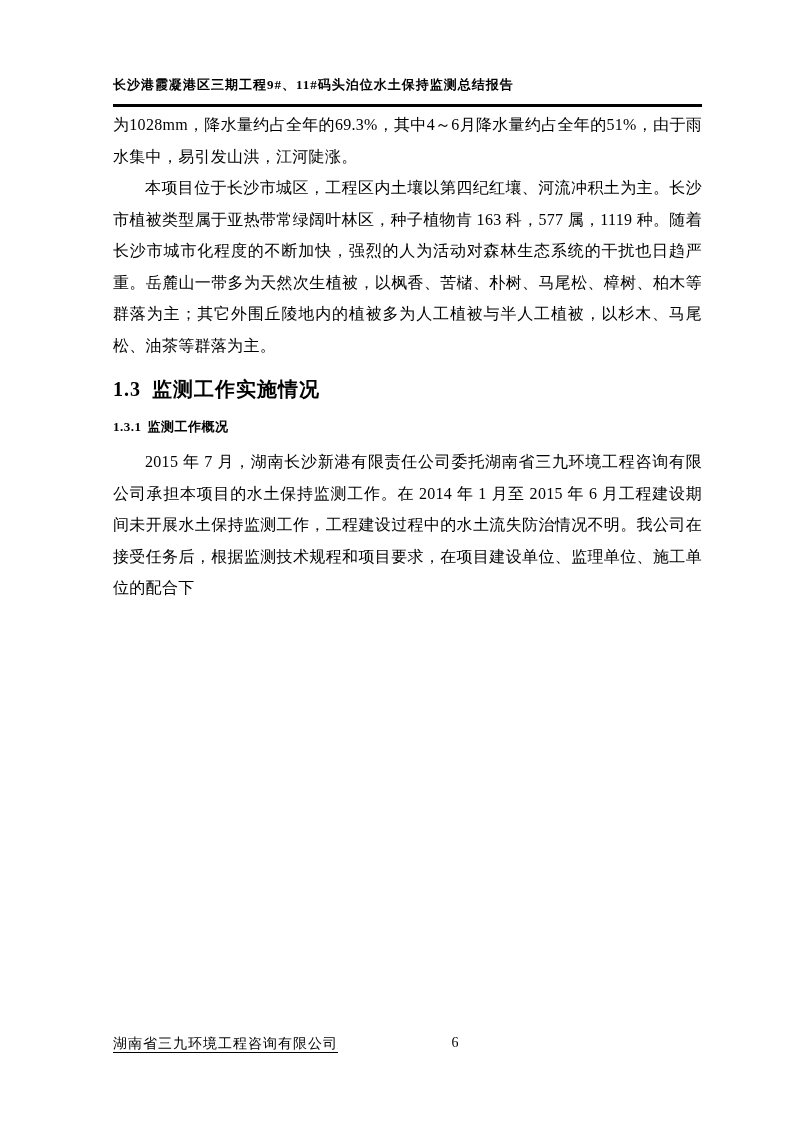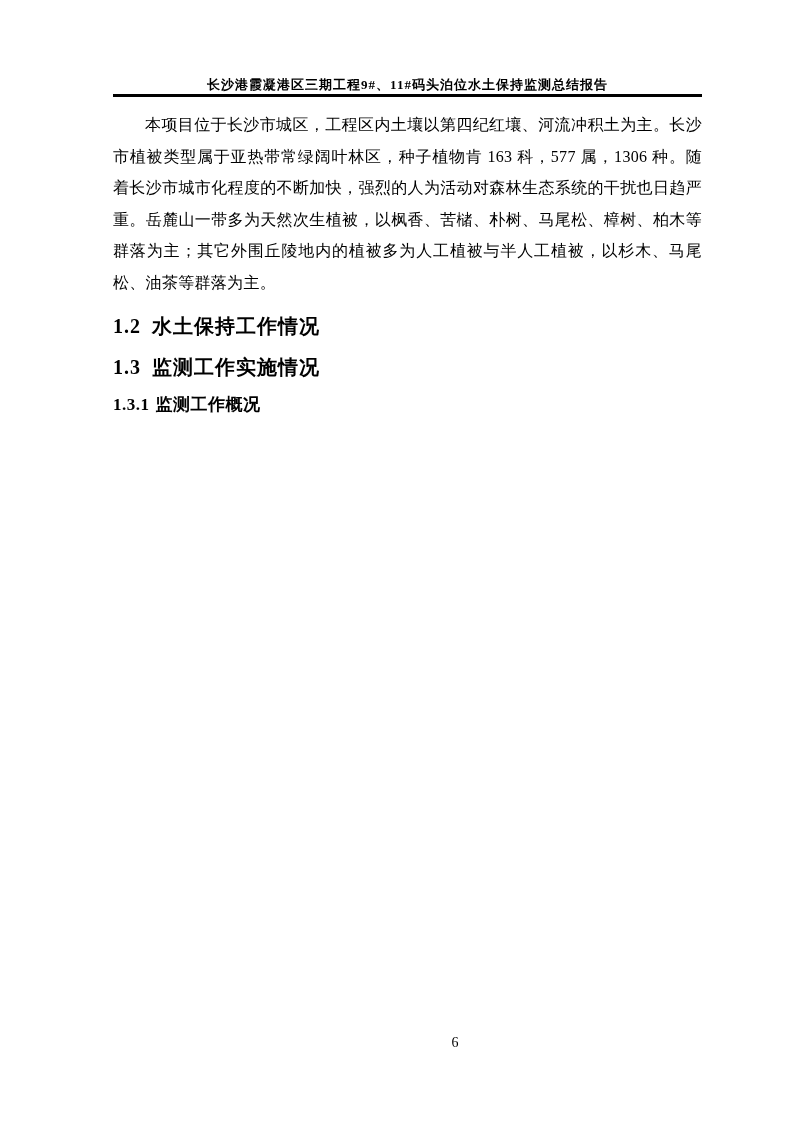--- a/index.html
+++ b/index.html
@@ -15,25 +15,25 @@
     background: #ffffff;
     color: #000000;
     font-family: "Liberation Serif", "DejaVu Serif", serif;
     overflow: hidden;
   }
   .page-header {
     position: absolute;
     top: 76px;
     left: 113px;
     width: 589px;
-    text-align: center;
+    text-align: left;
     font-size: 13px;
     font-weight: bold;
     letter-spacing: 1px;
-    padding-bottom: 0;
+    padding-bottom: 10px;
     border-bottom: 3px solid #000000;
   }
   .content {
     position: absolute;
     top: 109px;
     left: 113px;
     width: 589px;
     font-size: 16px;
     line-height: 31.5px;
     letter-spacing: 0.3px;
@@ -50,21 +50,21 @@
     font-family: "Liberation Sans", "DejaVu Sans", sans-serif;
     font-size: 20px;
     font-weight: bold;
     line-height: 26px;
     margin: 15px 0 13px 0;
     letter-spacing: 1px;
     text-indent: 0;
   }
   h3.sec {
     font-family: "Liberation Sans", "DejaVu Sans", sans-serif;
-    font-size: 17px;
+    font-size: 13px;
     font-weight: bold;
     line-height: 22px;
     margin: 14px 0 8px 0;
     letter-spacing: 0.5px;
     text-indent: 0;
   }
   .sec .sec-num {
     font-family: "Liberation Serif", "DejaVu Serif", serif;
     font-weight: bold;
   }
@@ -97,31 +97,33 @@
 <body>
 
 <div class="page">
 
   <div class="page-header">
     <span>长沙港霞凝港区三期工程9#、11#码头泊位水土保持监测总结报告</span>
   </div>
 
   <div class="content">
 
+    <p class="no-indent">为1028mm，降水量约占全年的69.3%，其中4～6月降水量约占全年的51%，由于雨水集中，易引发山洪，江河陡涨。</p>
 
-    <p>本项目位于长沙市城区，工程区内土壤以第四纪红壤、河流冲积土为主。长沙市植被类型属于亚热带常绿阔叶林区，种子植物肯 163 科，577 属，1306 种。随着长沙市城市化程度的不断加快，强烈的人为活动对森林生态系统的干扰也日趋严重。岳麓山一带多为天然次生植被，以枫香、苦槠、朴树、马尾松、樟树、柏木等群落为主；其它外围丘陵地内的植被多为人工植被与半人工植被，以杉木、马尾松、油茶等群落为主。</p>
+    <p>本项目位于长沙市城区，工程区内土壤以第四纪红壤、河流冲积土为主。长沙市植被类型属于亚热带常绿阔叶林区，种子植物肯 163 科，577 属，1119 种。随着长沙市城市化程度的不断加快，强烈的人为活动对森林生态系统的干扰也日趋严重。岳麓山一带多为天然次生植被，以枫香、苦槠、朴树、马尾松、樟树、柏木等群落为主；其它外围丘陵地内的植被多为人工植被与半人工植被，以杉木、马尾松、油茶等群落为主。</p>
 
 
-    <h2 class="sec"><span class="sec-num">1.2</span><span>水土保持工作情况</span></h2>
 
 
 
     <h2 class="sec"><span class="sec-num">1.3</span><span>监测工作实施情况</span></h2>
 
     <h3 class="sec"><span class="sec-num">1.3.1</span><span>监测工作概况</span></h3>
 
+    <p>2015 年 7 月，湖南长沙新港有限责任公司委托湖南省三九环境工程咨询有限公司承担本项目的水土保持监测工作。在 2014 年 1 月至 2015 年 6 月工程建设期间未开展水土保持监测工作，工程建设过程中的水土流失防治情况不明。我公司在接受任务后，根据监测技术规程和项目要求，在项目建设单位、监理单位、施工单位的配合下</p>
 
   </div>
 
+  <div class="footer-company">湖南省三九环境工程咨询有限公司</div>
 
   <div class="footer-page-number">6</div>
 
 </div>
 
 </body></html>

